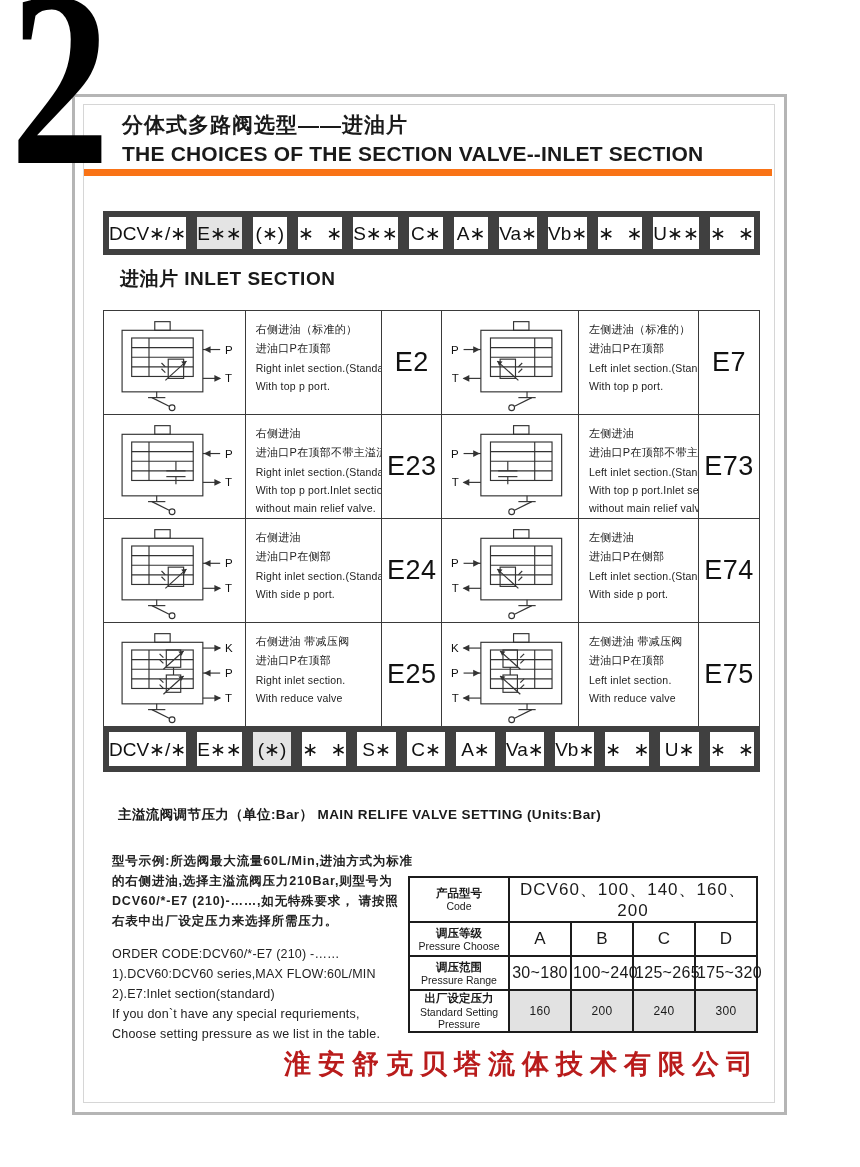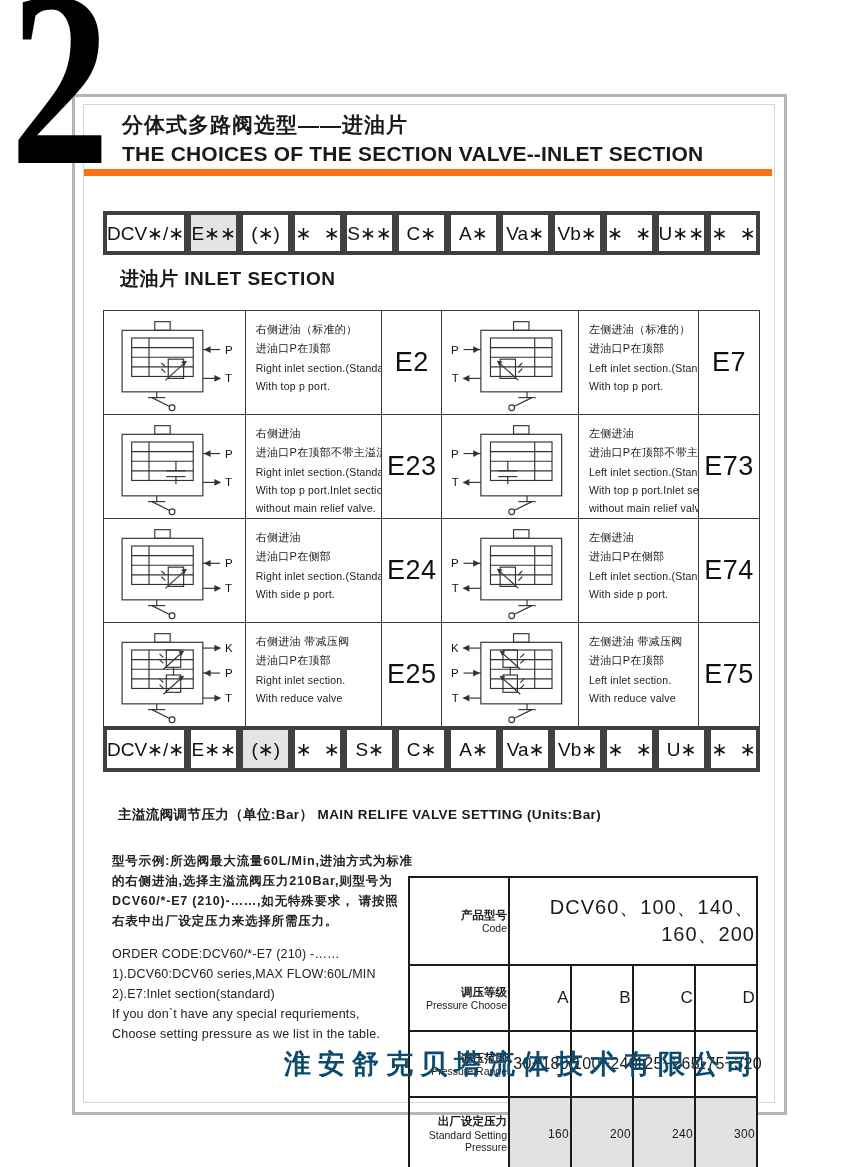--- a/index.html
+++ b/index.html
@@ -20,21 +20,21 @@
   
   .title-block{position:absolute;left:84px;top:105px;width:688px;height:71px;
                border-bottom:7px solid #f97316;padding:6px 0 0 38px;box-sizing:border-box;}
   .title-zh{font-size:21px;font-weight:bold;letter-spacing:1px;}
   .title-en{font-size:21px;font-weight:bold;letter-spacing:.2px;margin-top:3px;}
 
   
   .code-row{position:absolute;left:103px;width:657px;display:flex;box-sizing:border-box;}
   .code-row-top{top:211px;height:44px;}
   .code-row-bottom{top:726px;height:46px;}
-  .cc{flex:1;margin-left:-1px;border:4px solid #404040;background:#fff;
+  .cc{flex:1;margin-left:-1px;border:6px solid #404040;background:#fff;
       display:flex;align-items:center;justify-content:center;
       font-size:19px;color:#111;word-spacing:7px;white-space:nowrap;}
   .cc:first-child{margin-left:0;flex:1.35;}
   .cc.hl{background:#e4e4e4;}
 
   .section-heading{position:absolute;left:120px;top:266px;font-size:19px;font-weight:bold;
                    letter-spacing:.5px;}
 
   
   .inlet-table{position:absolute;left:103px;top:310px;width:657px;box-sizing:border-box;
@@ -54,34 +54,34 @@
   .relief-heading{position:absolute;left:118px;top:806px;font-size:13.5px;font-weight:bold;
                   letter-spacing:.4px;}
   .note{position:absolute;left:112px;top:851px;width:310px;}
   .note .dl{font-size:12.5px;line-height:1.6;letter-spacing:.2px;}
   .note .dl.zh{font-size:12.5px;font-weight:bold;letter-spacing:.8px;}
   .note .gap{height:13px;}
 
   
   .pressure-wrap{position:absolute;left:408px;top:876px;width:350px;}
   table.ptable{border-collapse:collapse;width:100%;table-layout:fixed;}
-  table.ptable td{border:2px solid #1c1c1c;text-align:right;vertical-align:middle;
-                  padding:16px 1px;}
+  table.ptable td{border:2px solid #1c1c1c;text-align:center;vertical-align:middle;
+                  padding:0 1px;}
   td.plabel{width:96px;padding:3px 2px;}
   .pt-zh{font-size:11.5px;font-weight:bold;line-height:1.25;}
   .pt-en{font-size:10.5px;line-height:1.2;}
   .pval{font-size:16px;letter-spacing:.3px;}
-  .phead{font-size:20px;letter-spacing:1px;}
+  .phead{font-size:17px;letter-spacing:1px;}
   tr.stdrow td.pval{background:#e2e2e2;font-size:12px;height:40px;}
   tr.graderow td.pval{font-size:17px;height:32px;}
   tr.rangerow td.pval{height:32px;}
   tr.coderow td{height:34px;}
 
   .company{position:absolute;right:100px;top:1046px;font-family:"Liberation Serif",serif;
-           font-weight:bold;font-size:27px;letter-spacing:7px;color:#0c4a6e;white-space:nowrap;}
+           font-weight:bold;font-size:27px;letter-spacing:7px;color:#b91c1c;white-space:nowrap;}
 </style>
 </head>
 <body>
 
 <div class="page">
 
   <div class="big-num">2</div>
 
   <div class="outer-frame"></div>
   <div class="inner-frame"></div>

